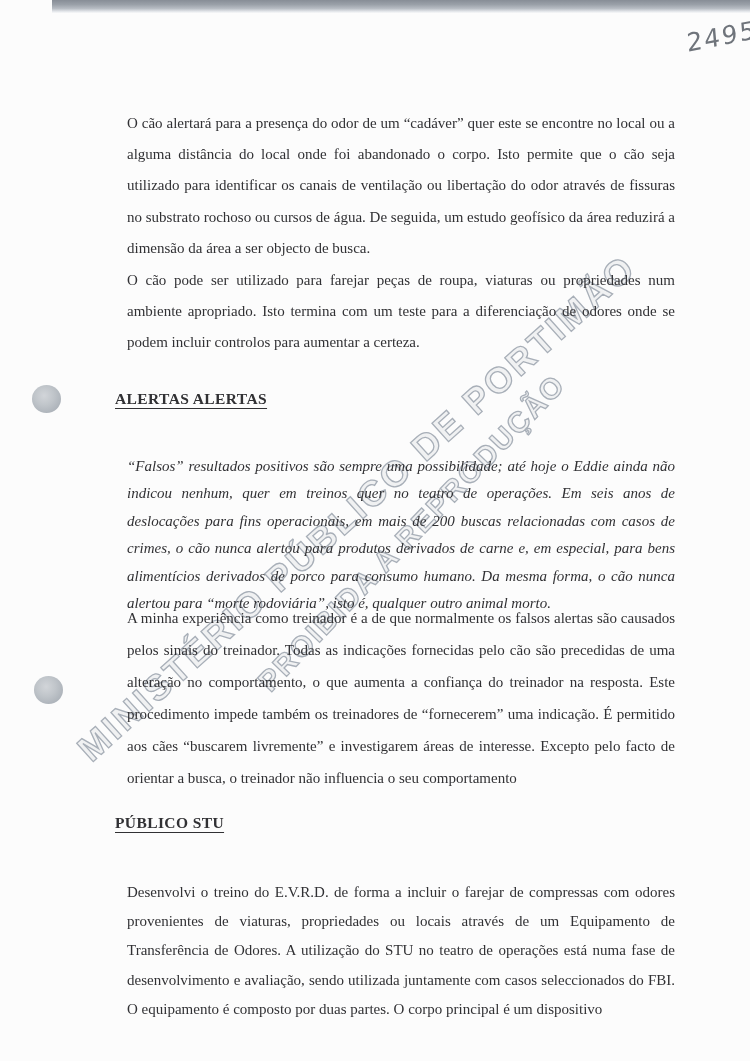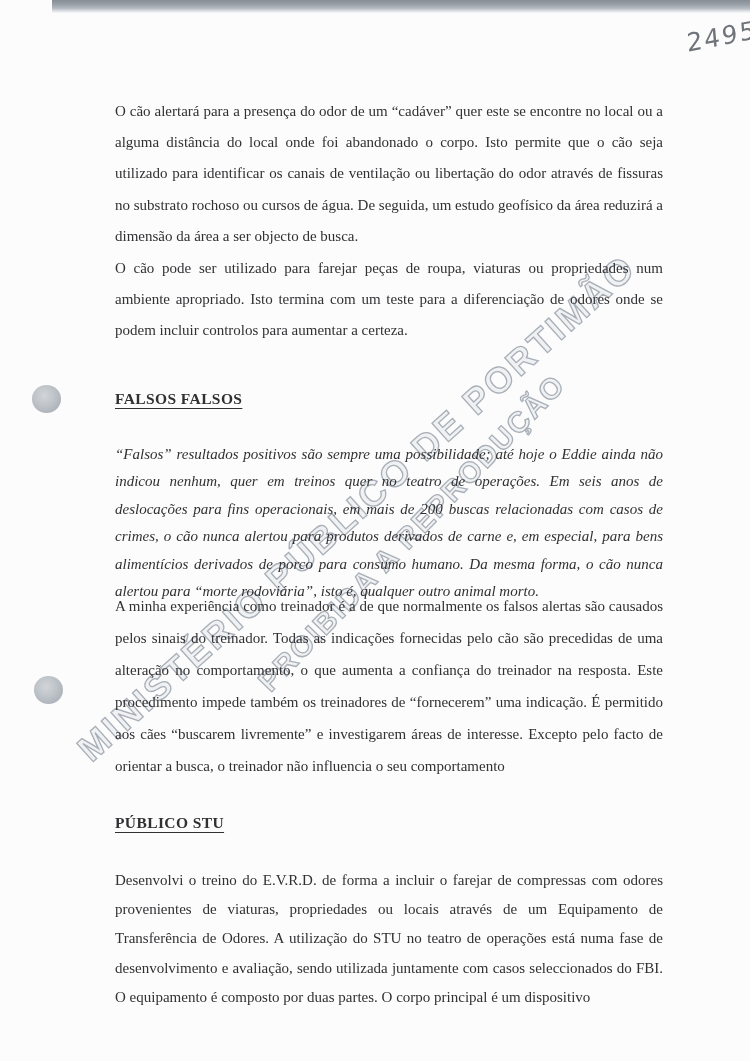--- a/index.html
+++ b/index.html
@@ -80,21 +80,21 @@
     transform: translate(-50%, -50%) rotate(-46deg);
     font-size: 29px;
     letter-spacing: 2px;
   }
 
   
   .textblock {
     position: absolute;
     left: 115px;
     width: 548px;
-    margin: 0;
+    margin: 12px;
     color: var(--ink, #313134);
     font-size: 15px;
     text-align: justify;
   }
   .p1 { top: 96px;  line-height: 31.2px; }
   .p2 { top: 253px; line-height: 31.2px; }
   .p3 { top: 441px; line-height: 27.4px; font-style: italic; }
   .p4 { top: 590px; line-height: 32px; }
   .p5 { top: 866px; line-height: 29.2px; }
 
@@ -125,21 +125,21 @@
   <div class="watermark wm1">MINISTÉRIO PÚBLICO DE PORTIMÃO</div>
   <div class="watermark wm2">PROIBIDA A REPRODUÇÃO</div>
 
   <div class="hole hole1"></div>
   <div class="hole hole2"></div>
 
   <p class="textblock p1">O cão alertará para a presença do odor de um “cadáver” quer este se encontre no local ou a alguma distância do local onde foi abandonado o corpo. Isto permite que o cão seja utilizado para identificar os canais de ventilação ou libertação do odor através de fissuras no substrato rochoso ou cursos de água. De seguida, um estudo geofísico da área reduzirá a dimensão da área a ser objecto de busca.</p>
 
   <p class="textblock p2">O cão pode ser utilizado para farejar peças de roupa, viaturas ou propriedades num ambiente apropriado. Isto termina com um teste para a diferenciação de odores onde se podem incluir controlos para aumentar a certeza.</p>
 
-  <h2 class="heading h1">FALSOS FALSOS</h2>
+  <h2 class="heading h1">ALERTAS ALERTAS</h2>
 
   <p class="textblock p3">“Falsos” resultados positivos são sempre uma possibilidade; até hoje o Eddie ainda não indicou nenhum, quer em treinos quer no teatro de operações. Em seis anos de deslocações para fins operacionais, em mais de 200 buscas relacionadas com casos de crimes, o cão nunca alertou para produtos derivados de carne e, em especial, para bens alimentícios derivados de porco para consumo humano. Da mesma forma, o cão nunca alertou para “morte rodoviária”, isto é, qualquer outro animal morto.</p>
 
   <p class="textblock p4">A minha experiência como treinador é a de que normalmente os falsos alertas são causados pelos sinais do treinador. Todas as indicações fornecidas pelo cão são precedidas de uma alteração no comportamento, o que aumenta a confiança do treinador na resposta. Este procedimento impede também os treinadores de “fornecerem” uma indicação. É permitido aos cães “buscarem livremente” e investigarem áreas de interesse. Excepto pelo facto de orientar a busca, o treinador não influencia o seu comportamento</p>
 
   <h2 class="heading h2">PÚBLICO STU</h2>
 
   <p class="textblock p5">Desenvolvi o treino do E.V.R.D. de forma a incluir o farejar de compressas com odores provenientes de viaturas, propriedades ou locais através de um Equipamento de Transferência de Odores. A utilização do STU no teatro de operações está numa fase de desenvolvimento e avaliação, sendo utilizada juntamente com casos seleccionados do FBI. O equipamento é composto por duas partes. O corpo principal é um dispositivo</p>
 
 </div>

